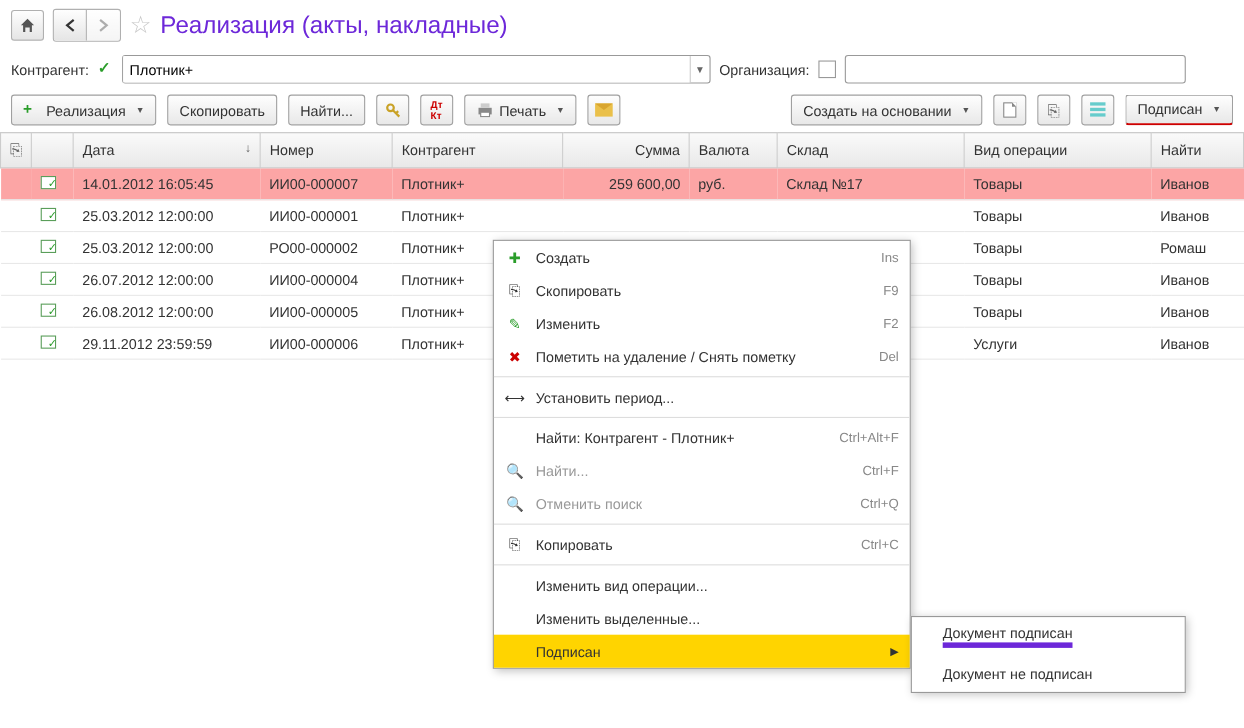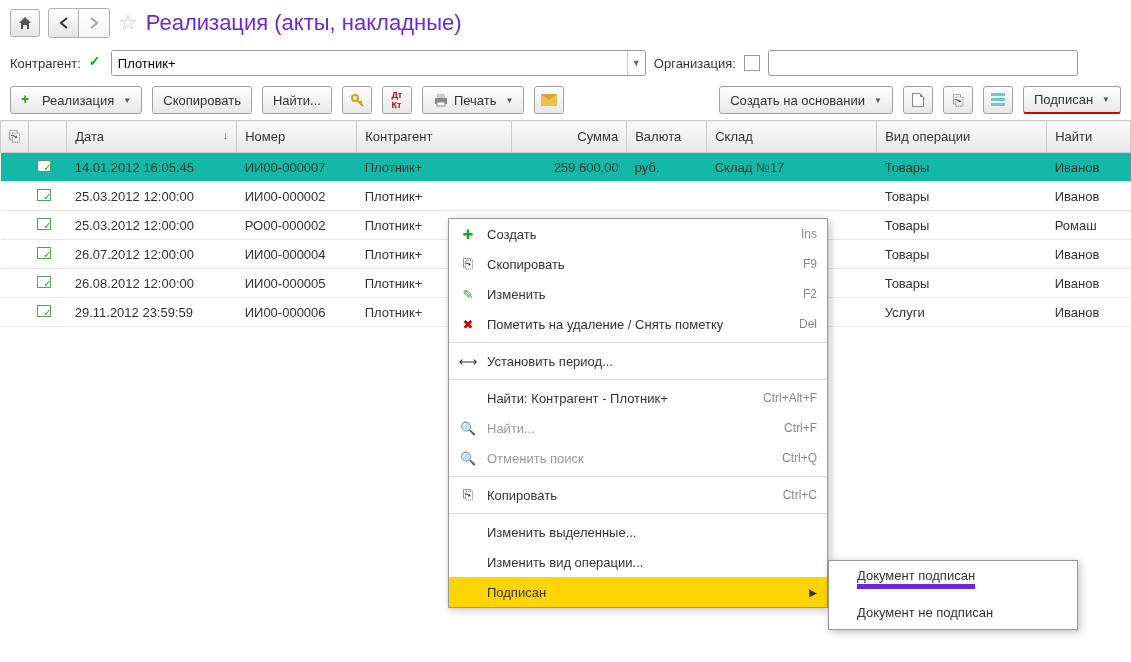--- a/index.html
+++ b/index.html
@@ -31,21 +31,21 @@
 .ic-dt { font-size: 9px; color: #c00; font-weight: bold; }
 .ic-mail { background:#eac04a; width:16px; height:12px; position:relative; }
 .ic-mail::after{content:"";position:absolute;left:0;top:0;border-left:8px solid transparent;border-right:8px solid transparent;border-top:6px solid #d9a52e;}
 .ic-doc { border:1px solid #888; width:12px; height:14px; background:#fff; position:relative; }
 .ic-doc::before{content:"";position:absolute;right:-1px;top:-1px;border-top:4px solid #fff;border-left:4px solid #888;}
 .ic-clip { font-size:14px; color:#666; }
 .ic-rows { width:14px; height:14px; background:linear-gradient(#6cc,#6cc) 0 0/100% 3px no-repeat,linear-gradient(#6cc,#6cc) 0 5px/100% 3px no-repeat,linear-gradient(#6cc,#6cc) 0 10px/100% 3px no-repeat; }
 .table { width: 100%; border-collapse: collapse; }
 .table th { text-align: left; font-weight: normal; background: linear-gradient(#fafafa,#e8e8e8); border: 1px solid #ccc; padding: 6px 8px; height: 32px; font-size: 13px; color: #333; }
 .table td { border-bottom: 1px solid #e8e8e8; padding: 5px 8px; height: 29px; white-space: nowrap; }
-.table tr.sel td { background: #14b8a6; }
+.table tr.sel td { background: #fca5a5; }
 .row-icon { width:14px; height:12px; display:inline-block; background:#fff; border:1px solid #5a9e5a; position:relative; }
 .row-icon::after { content:"✓"; font-size:10px; color:#2a9d2a; position:absolute; right:-2px; bottom:-2px; }
 .sum { text-align: right; }
 .sort-arrow { float:right; color:#666; font-size:11px; }
 .ctx-menu { position:absolute; left:448px; top:218px; width:380px; background:#fff; border:1px solid #999; box-shadow:2px 2px 8px rgba(0,0,0,0.25); }
 .ctx-item { display:flex; align-items:center; height:30px; padding:0 10px; cursor:pointer; gap:10px; }
 .ctx-item.hi { background:#ffd400; }
 .ctx-item.disabled { color:#999; }
 .ctx-ic { width:18px; display:flex; justify-content:center; font-size:13px; }
 .ctx-txt { flex:1; }
@@ -160,21 +160,21 @@
     <td class="sum">259 600,00</td>
     <td>руб.</td>
     <td>Склад №17</td>
     <td>Товары</td>
     <td>Иванов</td>
       </tr>
       <tr>
     <td></td>
     <td><span class="row-icon"></span></td>
     <td>25.03.2012 12:00:00</td>
-    <td>ИИ00-000002</td>
+    <td>ИИ00-000001</td>
     <td>Плотник+</td>
     <td class="sum"></td>
     <td></td>
     <td></td>
     <td>Товары</td>
     <td>Иванов</td>
       </tr>
       <tr>
     <td></td>
     <td><span class="row-icon"></span></td>
@@ -270,25 +270,25 @@
     </div>
   <div class="ctx-sep"></div>
   <div class="ctx-item">
       <span class="ctx-ic">⎘</span>
       <span class="ctx-txt">Копировать</span>
       <span class="ctx-key">Ctrl+C</span>
     </div>
   <div class="ctx-sep"></div>
   <div class="ctx-item">
       <span class="ctx-ic"></span>
+      <span class="ctx-txt">Изменить вид операции...</span>
+    </div>
+  <div class="ctx-item">
+      <span class="ctx-ic"></span>
       <span class="ctx-txt">Изменить выделенные...</span>
-    </div>
-  <div class="ctx-item">
-      <span class="ctx-ic"></span>
-      <span class="ctx-txt">Изменить вид операции...</span>
     </div>
   <div class="ctx-item hi">
       <span class="ctx-ic"></span>
       <span class="ctx-txt">Подписан</span>
       <span class="ctx-sub-arrow">▶</span>
     </div>
 </div>
 
 <div class="sub-menu">
   <div class="sub-item">

